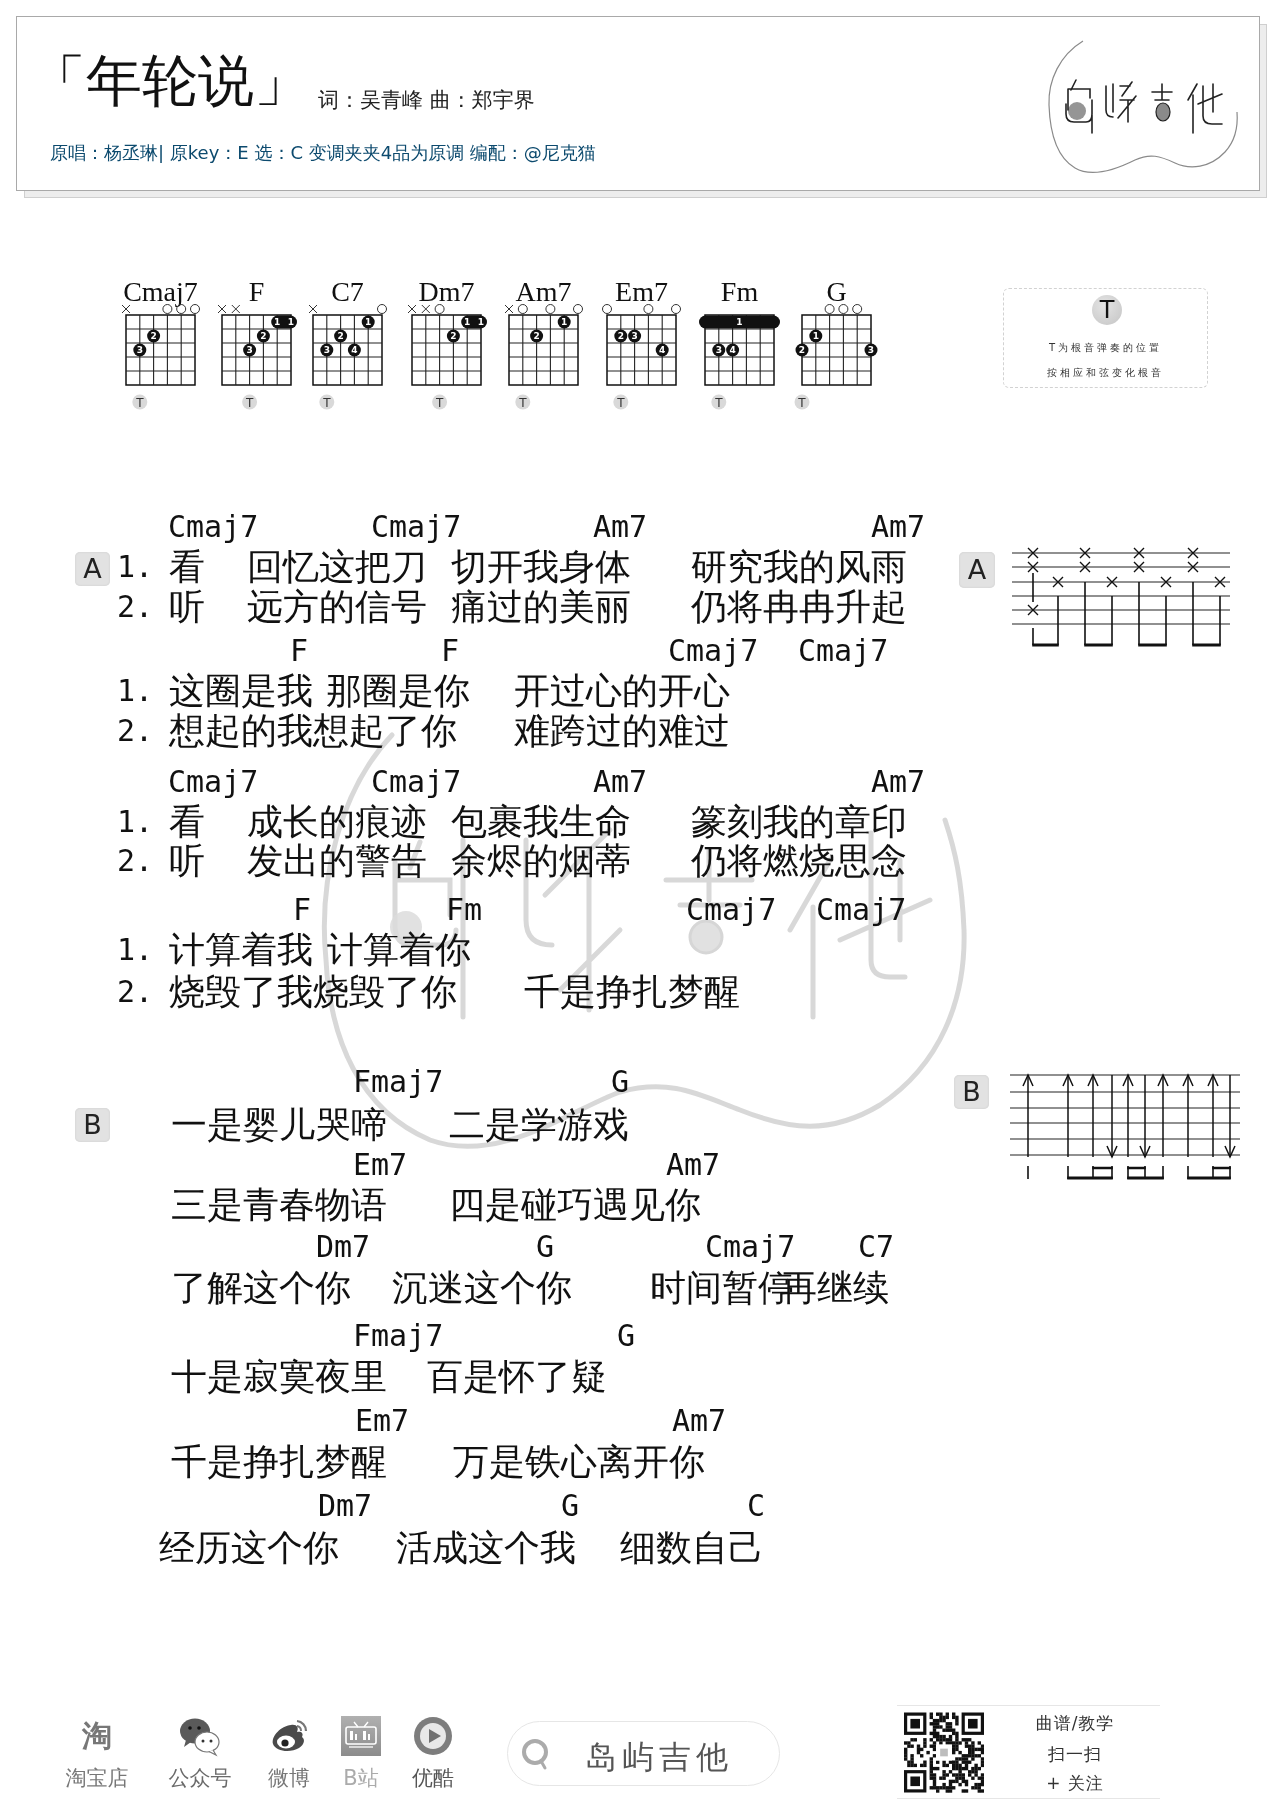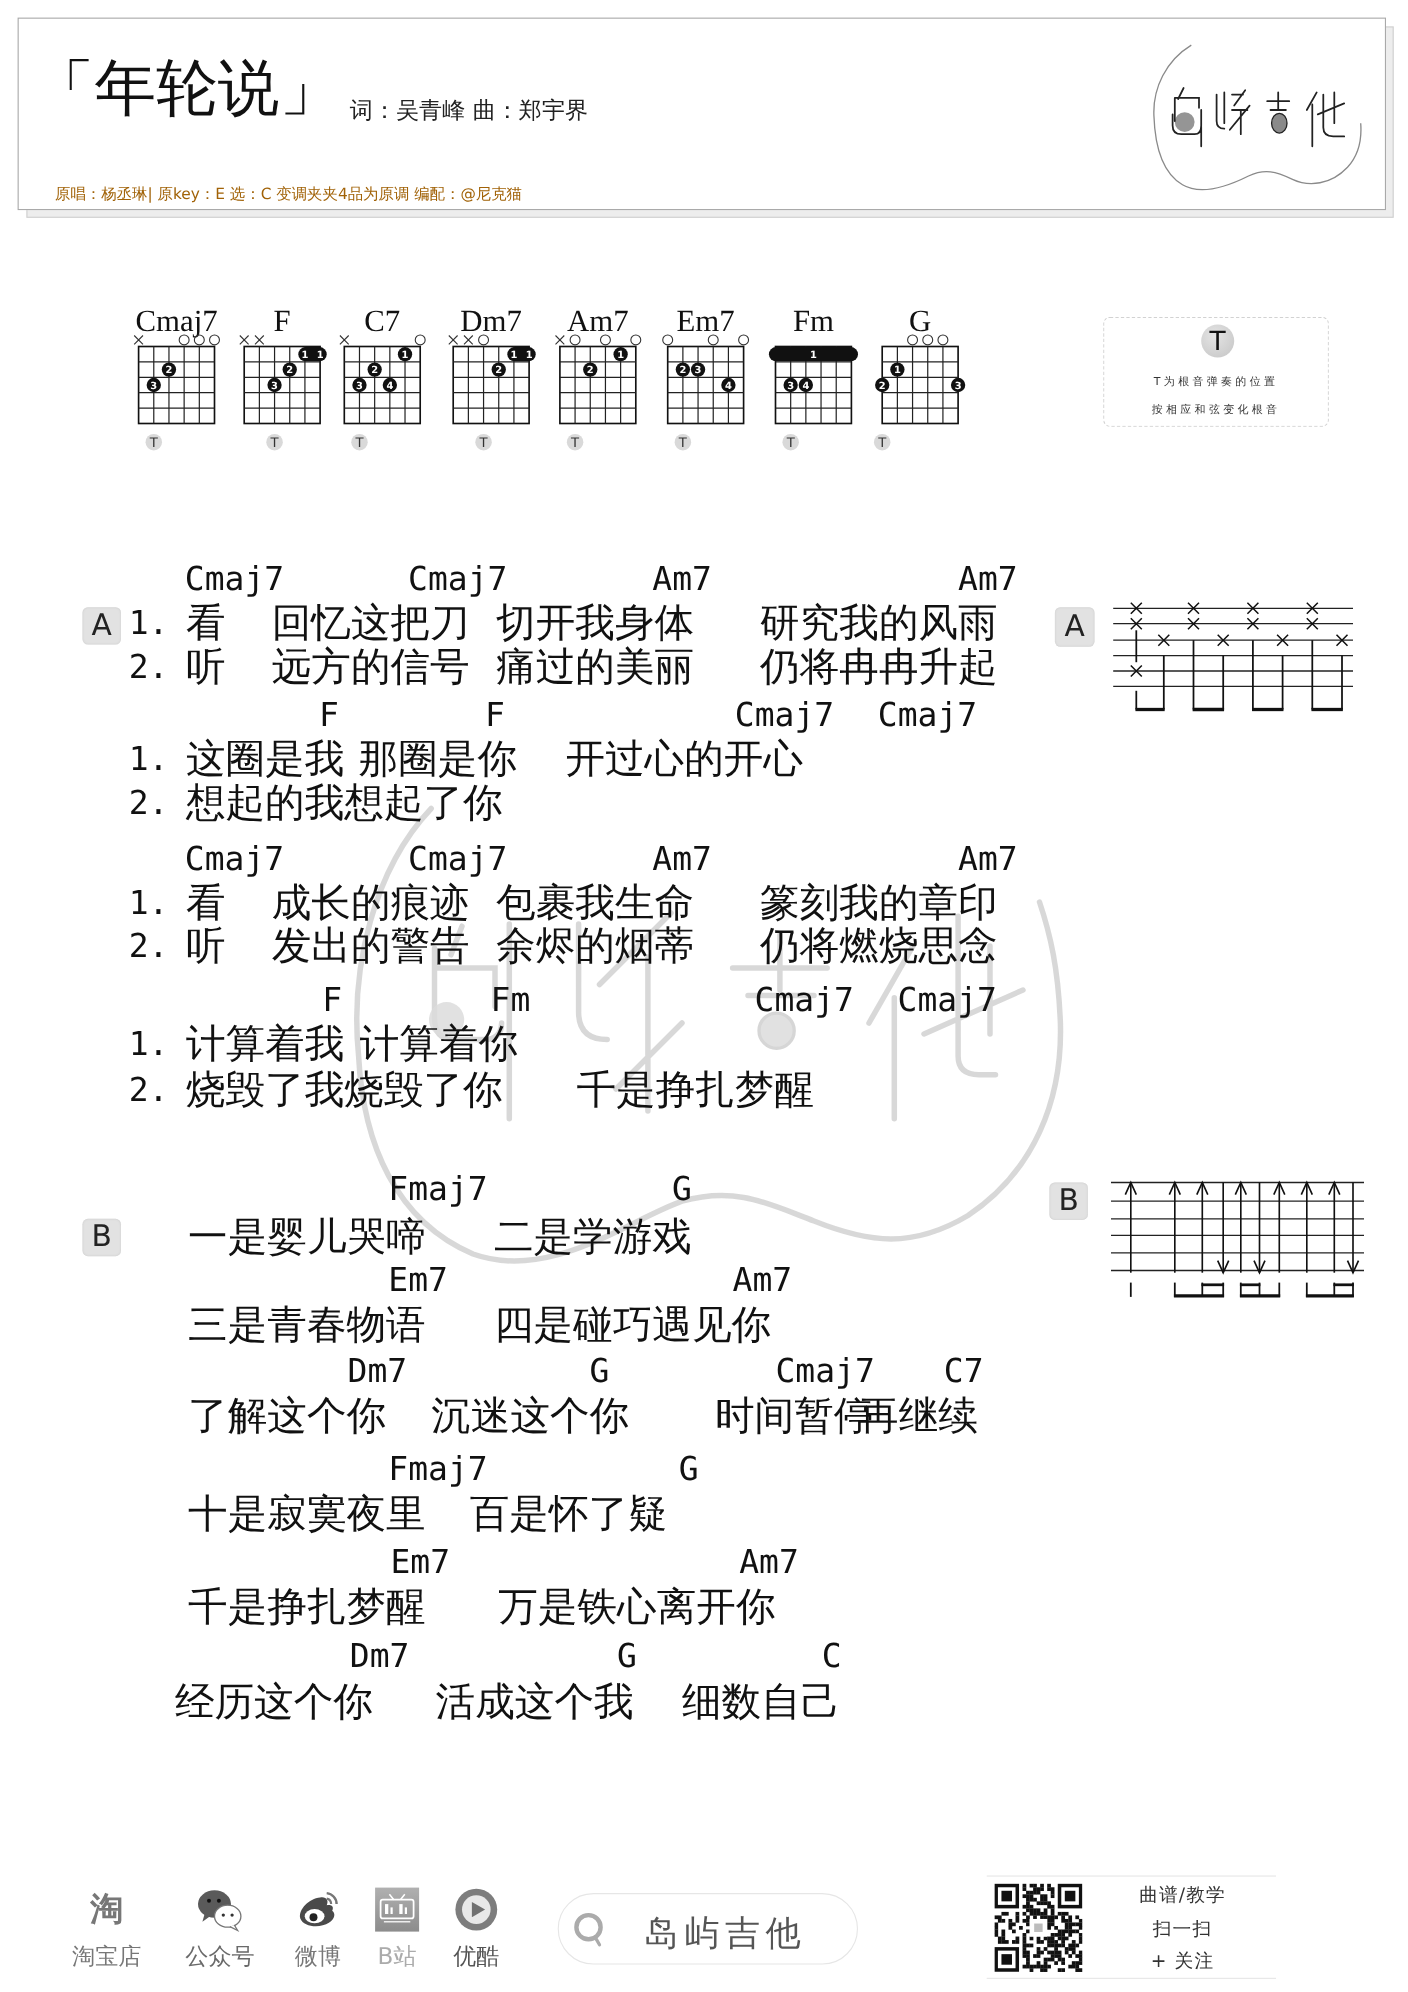--- a/index.html
+++ b/index.html
@@ -2,21 +2,21 @@
 <html><head>
 <meta charset="utf-8">
 <style>
 html,body{margin:0;padding:0;background:#fff;}
 #page{position:relative;width:1280px;height:1811px;overflow:hidden;background:#fff;color:#111;font-family:"DejaVu Sans",sans-serif;}
 .abs{position:absolute;}
 .hdr-shadow{left:24px;top:24px;width:1243px;height:174px;background:#ededed;border:1px solid #cfcfcf;box-sizing:border-box;}
 .hdr-box{left:16px;top:16px;width:1244px;height:175px;background:#fff;border:1.5px solid #a9a9a9;box-sizing:border-box;}
 .title{left:30px;top:48px;font-size:56px;line-height:66px;white-space:nowrap;color:#111;}
 .credits{left:318px;top:86px;font-size:21px;line-height:28px;white-space:nowrap;color:#222;}
-.info{left:50px;top:139px;font-size:14px;line-height:28px;white-space:nowrap;color:#a16207;margin-top:24px;}
+.info{left:50px;top:139px;font-size:18px;line-height:28px;white-space:nowrap;color:#0c4a6e;}
 .ghost-text{color:transparent;white-space:nowrap;overflow:hidden;}
 .logo-text{left:1060px;top:80px;width:170px;height:50px;font-size:36px;}
 .wm-text{left:380px;top:840px;width:560px;height:180px;font-size:120px;}
 svg.layer{position:absolute;left:0;top:0;overflow:visible;pointer-events:none;}
 .cd-name{font-family:"Liberation Serif",serif;font-size:28px;fill:#111;}
 .dot-num{font-family:"DejaVu Sans",sans-serif;font-size:9px;font-weight:bold;fill:#fff;}
 .root-t{font-family:"DejaVu Sans",sans-serif;font-size:12px;fill:#333;}
 .legend{left:1003px;top:288px;width:205px;height:100px;border:1.2px dashed #d2d2d2;border-radius:6px;box-sizing:border-box;}
 .legend-t{left:1092px;top:295px;width:30px;height:30px;border-radius:50%;background:radial-gradient(circle at 40% 35%,#e4e4e4,#c4c4c4);font-size:24px;line-height:30px;text-align:center;color:#111;}
 .legend-l{left:1003px;width:205px;text-align:center;font-size:10px;line-height:20px;letter-spacing:3px;color:#333;white-space:nowrap;}
@@ -377,20 +377,21 @@
         </div>
         <div class="line" style="top: 669px;">
           <span class="seg num" style="left: 117px;">1.</span>
           <span class="seg lyric" style="left: 169px;">这圈是我</span>
           <span class="seg lyric" style="left: 326px;">那圈是你</span>
           <span class="seg lyric" style="left: 514px;">开过心的开心</span>
         </div>
         <div class="line" style="top: 709px;">
           <span class="seg num" style="left: 117px;">2.</span>
           <span class="seg lyric" style="left: 169px;">想起的我想起了你</span>
+          <span class="seg lyric" style="left: 514px;">难跨过的难过</span>
         </div>
         <div class="line" style="top: 760px;">
           <span class="seg chord" style="left: 168px;">Cmaj7</span>
           <span class="seg chord" style="left: 371px;">Cmaj7</span>
           <span class="seg chord" style="left: 593px;">Am7</span>
           <span class="seg chord" style="left: 871px;">Am7</span>
         </div>
         <div class="line" style="top: 800px;">
           <span class="seg num" style="left: 117px;">1.</span>
           <span class="seg lyric" style="left: 169px;">看</span>

